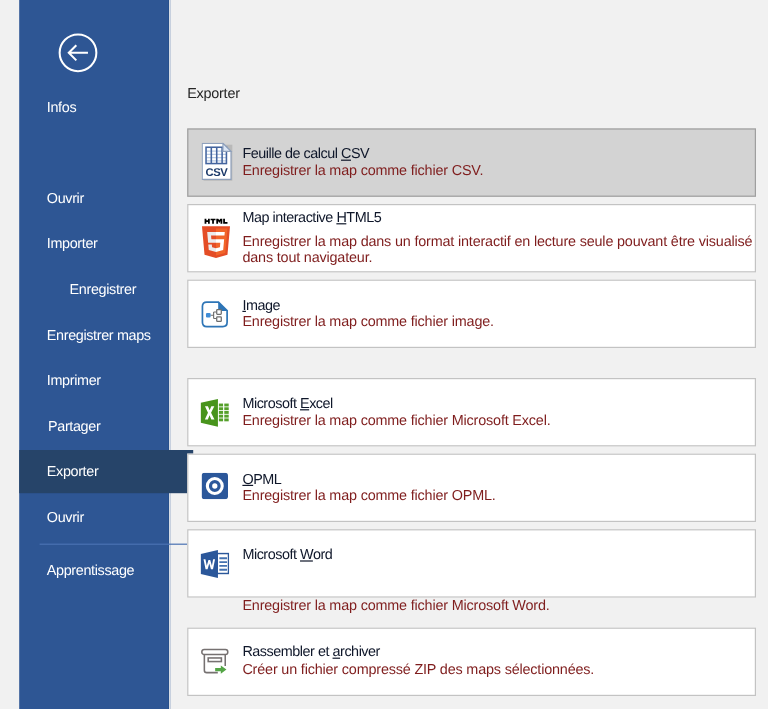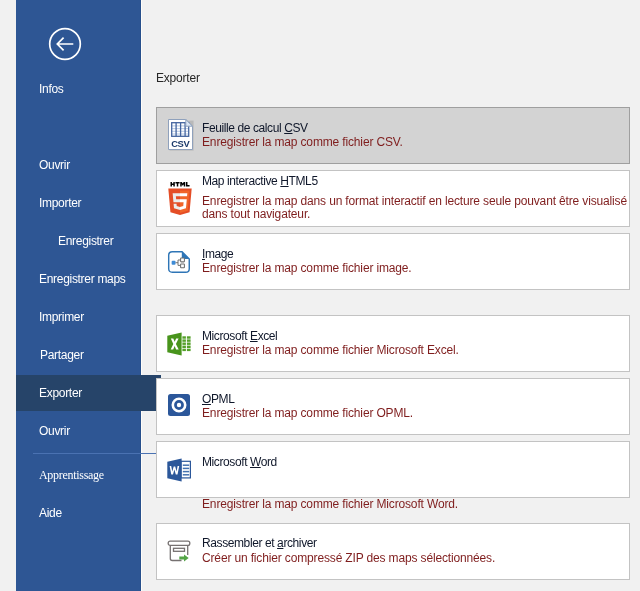--- a/index.html
+++ b/index.html
@@ -28,22 +28,21 @@
   <div class="mitem" style="top:71px;">Infos</div>
   <div class="mitem" style="top:185px;">Importer</div>
   <div class="mitem" style="top:147px;">Ouvrir</div>
   <div class="mitem" style="top:223px;margin-left:19px;">Enregistrer</div>
   <div class="mitem" style="top:261px;">Enregistrer maps</div>
   <div class="mitem" style="top:299px;">Imprimer</div>
   <div class="mitem" style="top:337px;padding-left:24px;">Partager</div>
   <div class="mitem sel" style="top:375px;">Exporter</div>
   <div class="mitem" style="top:413px;">Ouvrir</div>
   <div id="sep"></div>
-  <div class="mitem" style="top:457px;font-family:Liberation Serif, serif;">Apprentissage</div>
-  <div class="mitem" style="top:495px;">Aide</div>
+  <div class="mitem" style="top:457px;">Apprentissage</div>
 </div>
 
 <div id="heading">Exporter</div>
 
 <div class="box selbox" style="top:107px; height:57px;">
   <svg class="icn" style="left:10.5px; top:10.5px;" width="27" height="33" viewBox="0 0 27 33">
     <rect x="1.6" y="1.6" width="24" height="30" fill="#a8a8a8" opacity="0.6"></rect>
     <path d="M0.5 0.5 H17.8 L24.5 7.2 V30.5 H0.5 Z" fill="#fff" stroke="#8fa1bc" stroke-width="1"></path>
     <g stroke="#b9cbe5" stroke-width="1.1" fill="none">
       <line x1="4" y1="6.9" x2="20.5" y2="6.9"></line>

